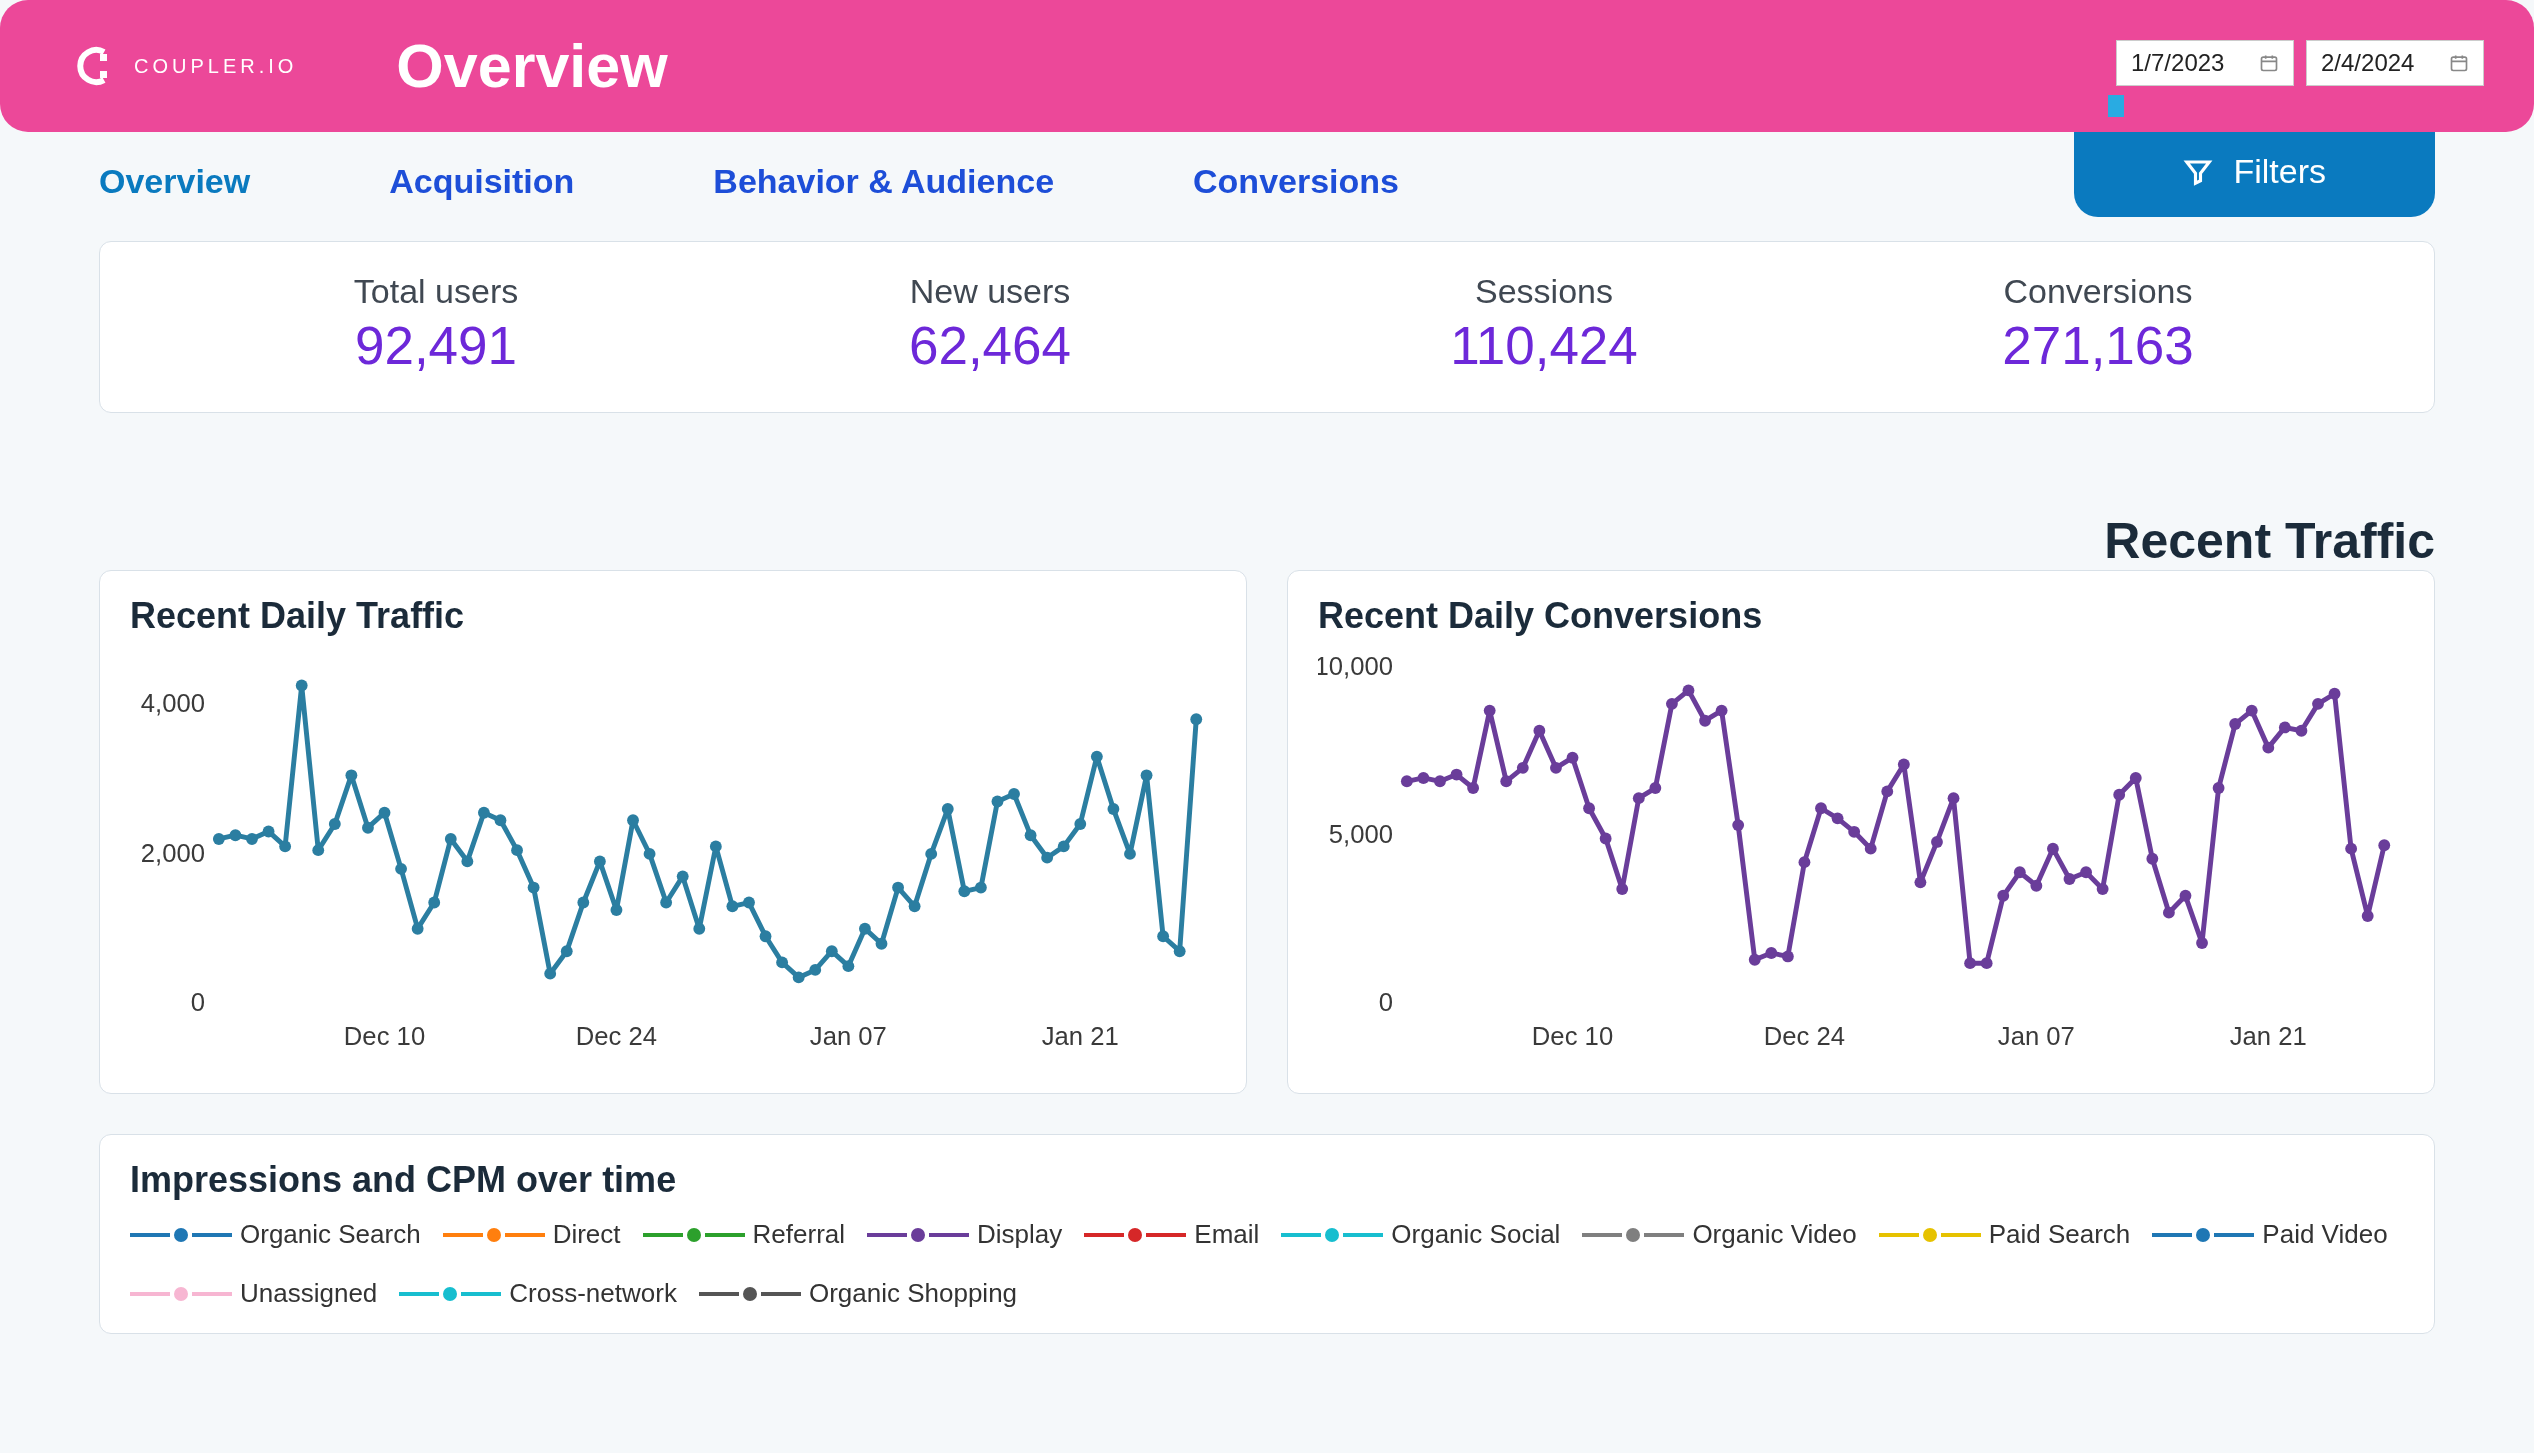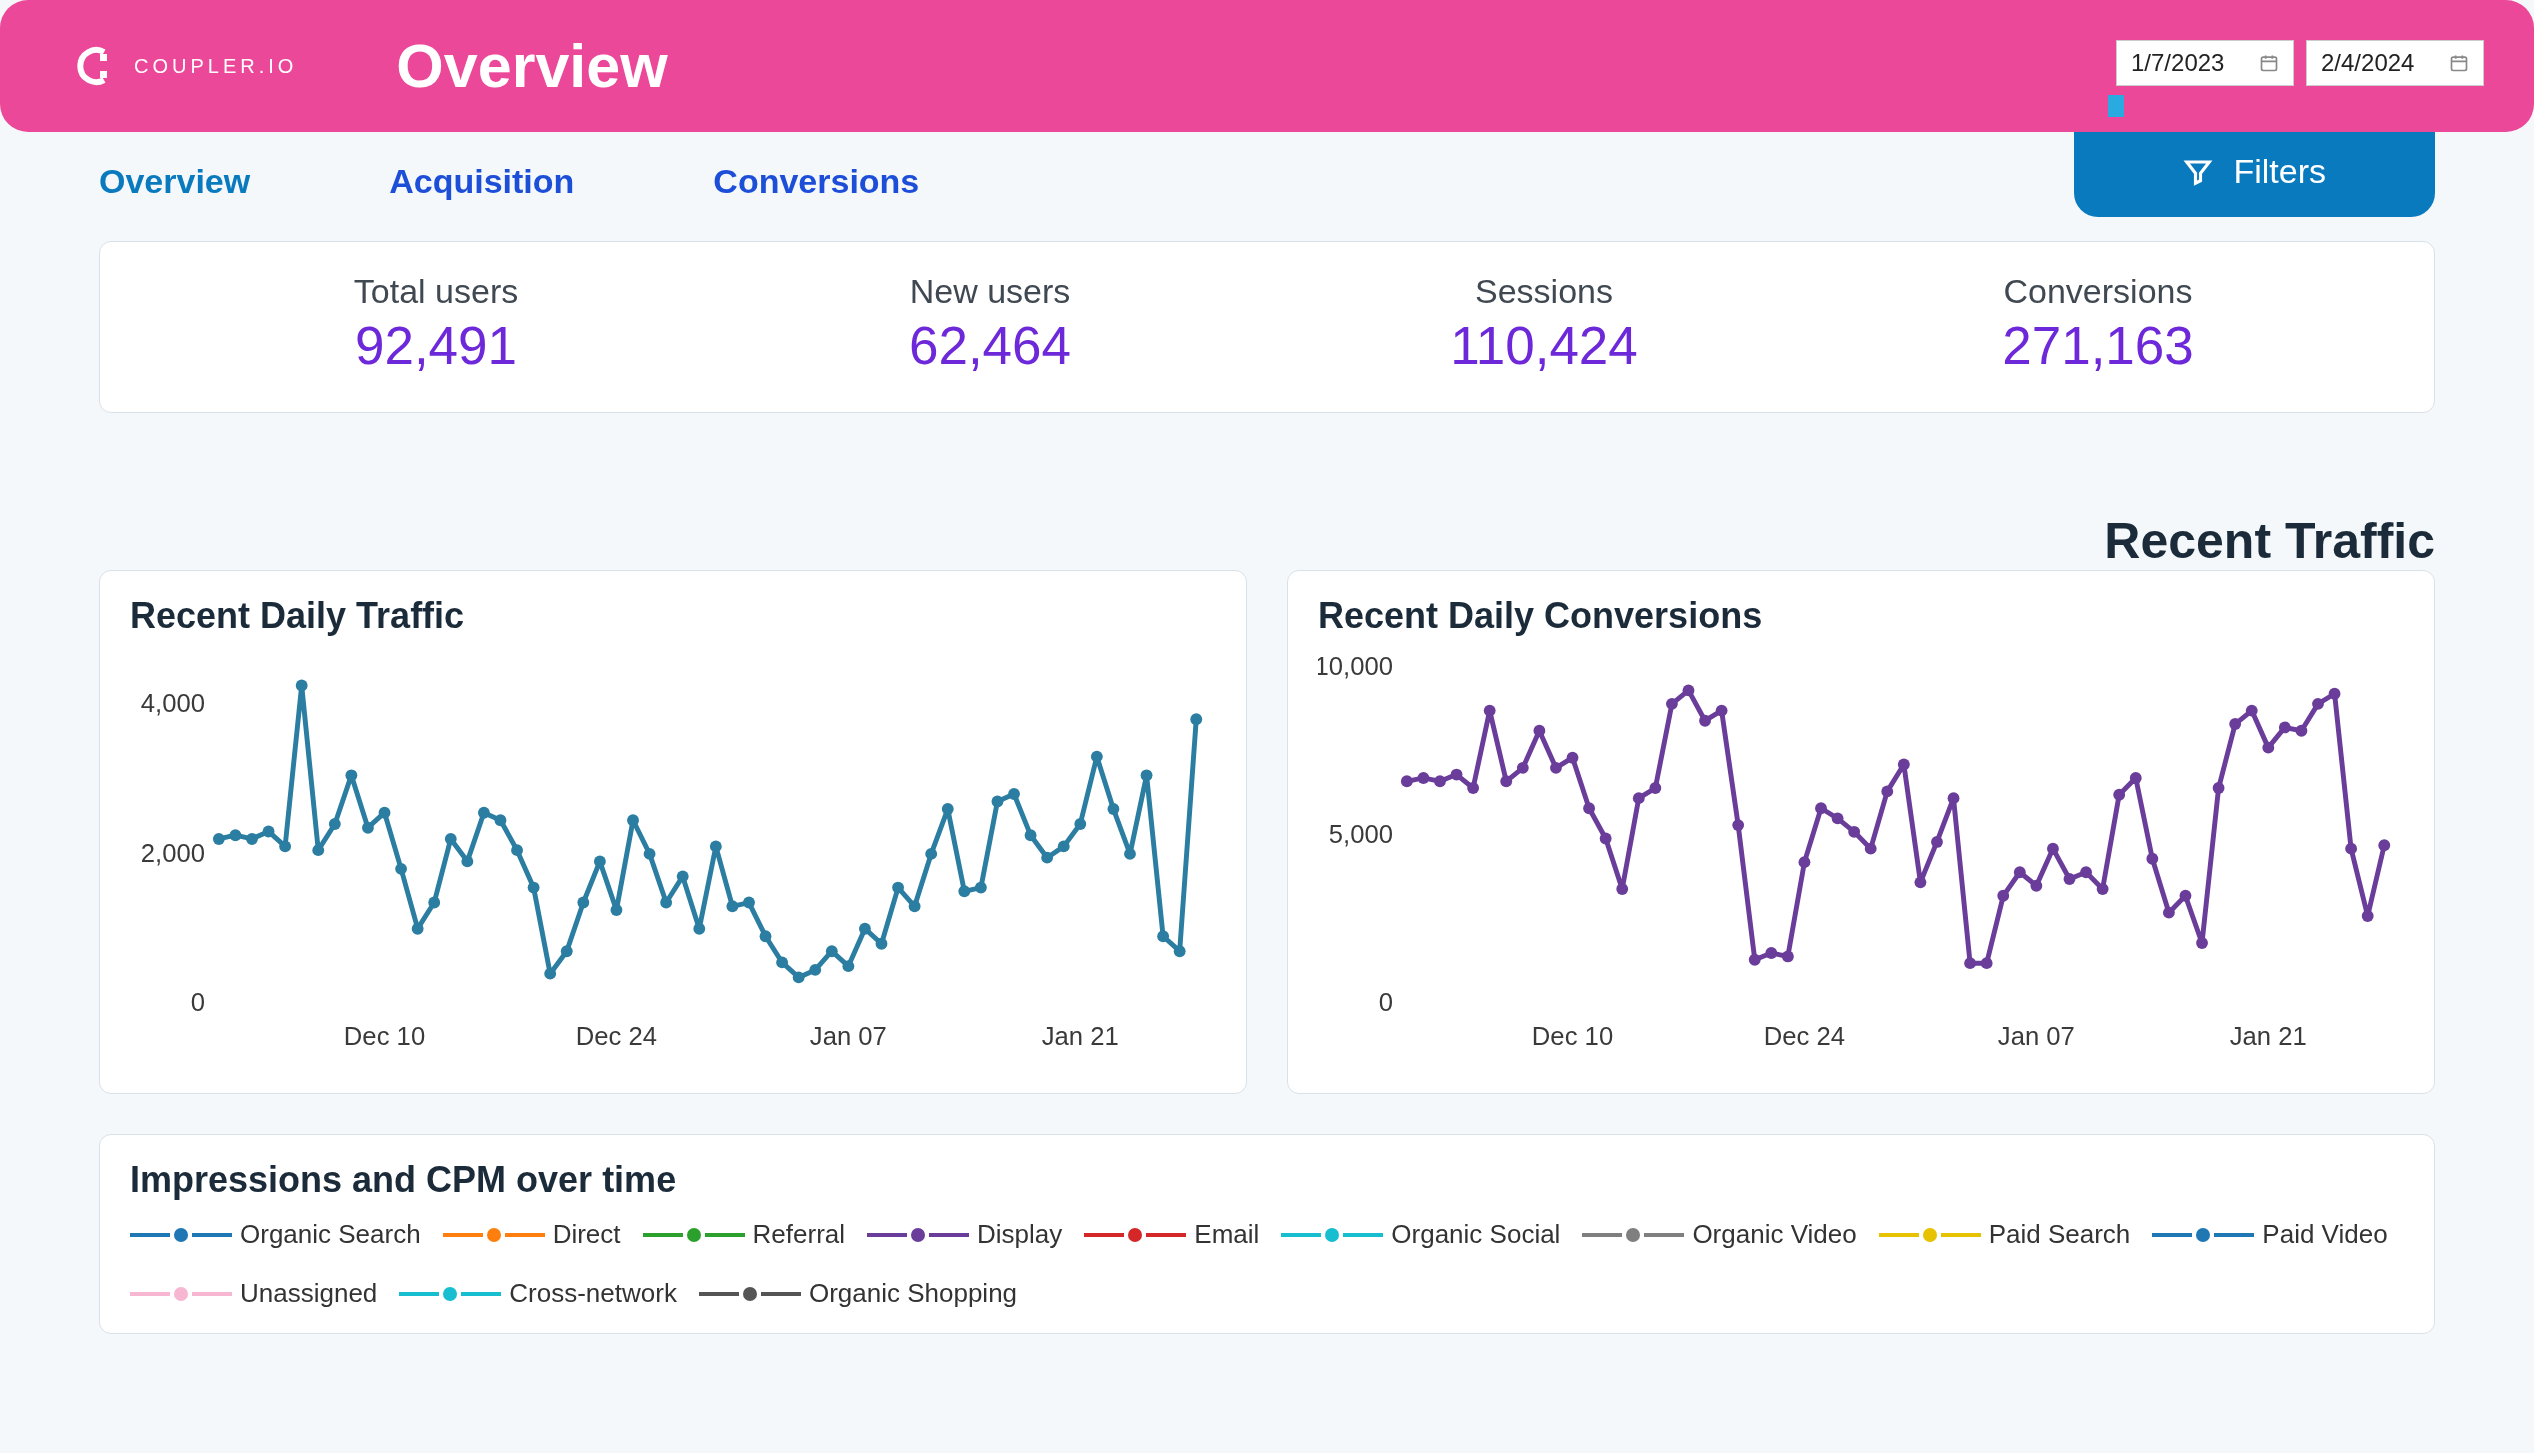--- a/index.html
+++ b/index.html
@@ -94,20 +94,21 @@
             </svg>
         </div>
       </div>
       <div class="range-bar"></div>
     </div>
   </div>
 
   <div class="tabs-row">
     <div class="tab active">Overview</div>
     <div class="tab">Acquisition</div>
+    <div class="tab">Behavior &amp; Audience</div>
     <div class="tab">Conversions</div>
     <button class="filters-btn">
       <svg class="funnel-ico" viewBox="0 0 24 24">
           <path d="M3 4h18l-7 9v6l-4 2v-8z"></path>
         </svg>
       <span>Filters</span>
     </button>
   </div>
 
   <div class="content">

